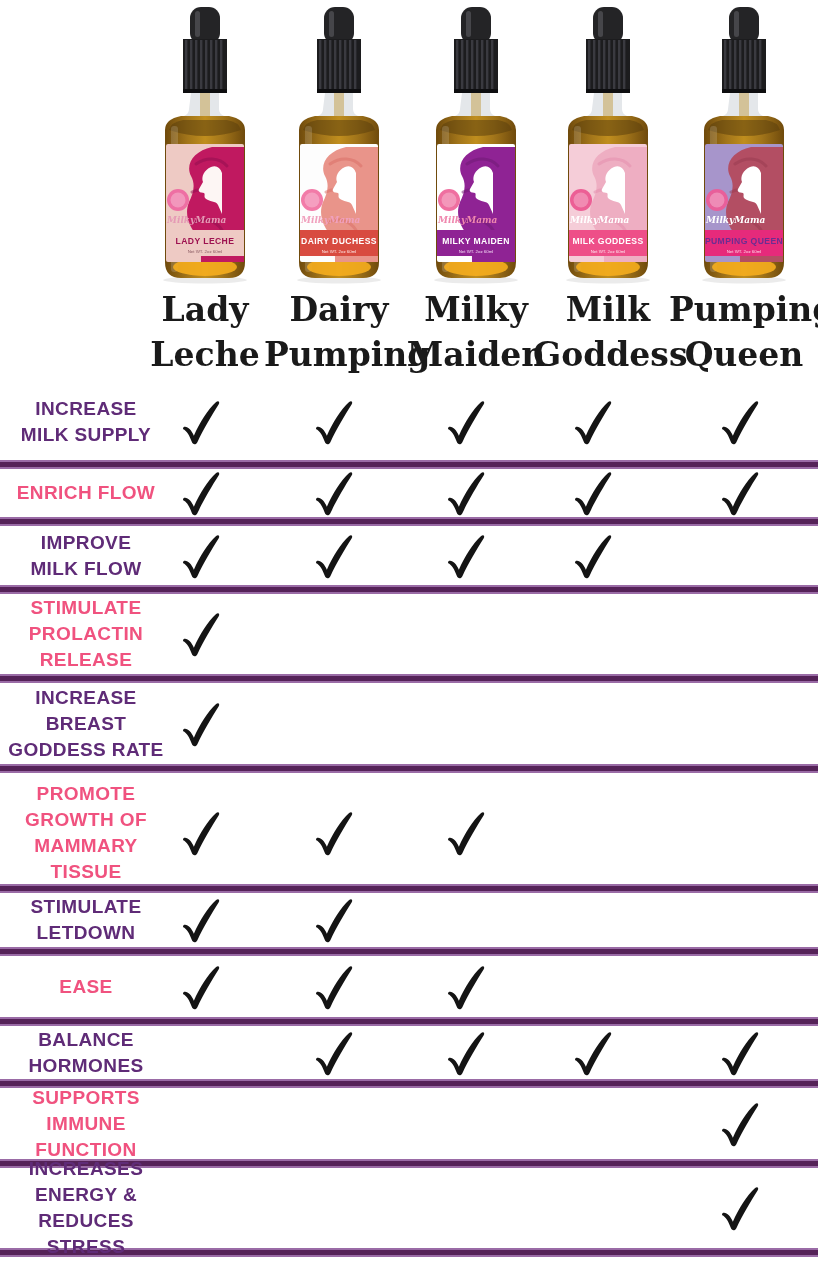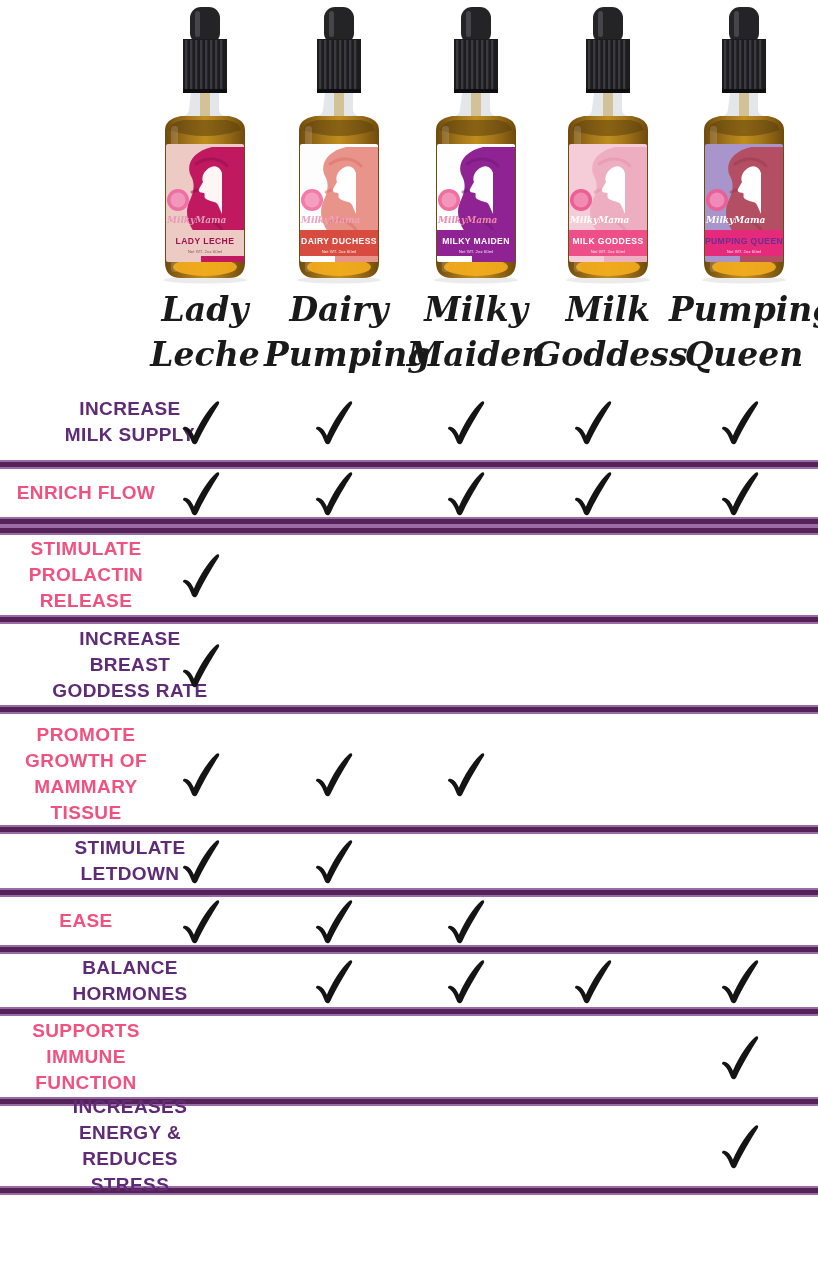--- a/index.html
+++ b/index.html
@@ -9,32 +9,32 @@
     position:relative;
   }
   .page{position:relative;width:818px;height:1280px;background:#ffffff;}
   
   .bottles{position:relative;height:285px;}
   .bottle{position:absolute;top:6px;width:112px;height:278px;}
   
   .names{position:relative;height:98px;}
   .name-col{
     position:absolute;top:2px;width:150px;text-align:center;
-    font-family:"DejaVu Serif", serif;font-style:italic;font-weight:700;
+    font-family:"DejaVu Serif", serif;font-weight:700;
     font-size:33px;line-height:45px;color:#1a1a1a;
   }
   
   .table{position:relative;}
   .t-row{position:relative;width:818px;}
   .row-label{
     position:absolute;left:0;top:50%;transform:translateY(-50%);
     width:172px;text-align:center;font-weight:700;
     font-size:19px;line-height:26px;letter-spacing:.4px;
   }
-  .row-label.purple{color:var(--purple,#5f2b77);padding-left:44px;}
+  .row-label.purple{color:var(--purple,#5f2b77);}
   .row-label.pink{color:var(--pink,#f0527f);}
   .check{
     position:absolute;top:50%;width:44px;height:48px;
     transform:translate(-50%,-50%);
   }
   .divider{
     width:818px;height:9px;
     background:linear-gradient(to bottom,
       var(--div-light,#9a6ba6) 0 2px,
       var(--div-dark,#552258) 2px 7px,
@@ -331,20 +331,38 @@
             <path d="M5,31.5 C9,30 13.5,34.5 16.2,41 C22.5,26.5 31.5,12.5 40.5,4.2 C43,2 45,4.2 43.2,7 C35.5,19 26.5,34.5 20.3,47.5 C18.4,51.4 15.2,51.2 13.8,47.3 C11.6,41 8.6,35.6 4.2,33.6 Z" fill="#141414"></path>
           </svg></span>
         <span class="check" style="left: 593px;"><svg width="44" height="48" viewBox="0 0 48 52">
             <path d="M5,31.5 C9,30 13.5,34.5 16.2,41 C22.5,26.5 31.5,12.5 40.5,4.2 C43,2 45,4.2 43.2,7 C35.5,19 26.5,34.5 20.3,47.5 C18.4,51.4 15.2,51.2 13.8,47.3 C11.6,41 8.6,35.6 4.2,33.6 Z" fill="#141414"></path>
           </svg></span>
         <span class="check" style="left: 740px;"><svg width="44" height="48" viewBox="0 0 48 52">
             <path d="M5,31.5 C9,30 13.5,34.5 16.2,41 C22.5,26.5 31.5,12.5 40.5,4.2 C43,2 45,4.2 43.2,7 C35.5,19 26.5,34.5 20.3,47.5 C18.4,51.4 15.2,51.2 13.8,47.3 C11.6,41 8.6,35.6 4.2,33.6 Z" fill="#141414"></path>
           </svg></span>
       </div>
       <div class="divider"></div>
+      <div class="t-row" style="height: 59px;">
+        <div class="row-label purple">
+          <div>IMPROVE</div>
+          <div>MILK FLOW</div>
+        </div>
+        <span class="check" style="left: 201px;"><svg width="44" height="48" viewBox="0 0 48 52">
+            <path d="M5,31.5 C9,30 13.5,34.5 16.2,41 C22.5,26.5 31.5,12.5 40.5,4.2 C43,2 45,4.2 43.2,7 C35.5,19 26.5,34.5 20.3,47.5 C18.4,51.4 15.2,51.2 13.8,47.3 C11.6,41 8.6,35.6 4.2,33.6 Z" fill="#141414"></path>
+          </svg></span>
+        <span class="check" style="left: 334px;"><svg width="44" height="48" viewBox="0 0 48 52">
+            <path d="M5,31.5 C9,30 13.5,34.5 16.2,41 C22.5,26.5 31.5,12.5 40.5,4.2 C43,2 45,4.2 43.2,7 C35.5,19 26.5,34.5 20.3,47.5 C18.4,51.4 15.2,51.2 13.8,47.3 C11.6,41 8.6,35.6 4.2,33.6 Z" fill="#141414"></path>
+          </svg></span>
+        <span class="check" style="left: 466px;"><svg width="44" height="48" viewBox="0 0 48 52">
+            <path d="M5,31.5 C9,30 13.5,34.5 16.2,41 C22.5,26.5 31.5,12.5 40.5,4.2 C43,2 45,4.2 43.2,7 C35.5,19 26.5,34.5 20.3,47.5 C18.4,51.4 15.2,51.2 13.8,47.3 C11.6,41 8.6,35.6 4.2,33.6 Z" fill="#141414"></path>
+          </svg></span>
+        <span class="check" style="left: 593px;"><svg width="44" height="48" viewBox="0 0 48 52">
+            <path d="M5,31.5 C9,30 13.5,34.5 16.2,41 C22.5,26.5 31.5,12.5 40.5,4.2 C43,2 45,4.2 43.2,7 C35.5,19 26.5,34.5 20.3,47.5 C18.4,51.4 15.2,51.2 13.8,47.3 C11.6,41 8.6,35.6 4.2,33.6 Z" fill="#141414"></path>
+          </svg></span>
+      </div>
       <div class="divider"></div>
       <div class="t-row" style="height: 80px;">
         <div class="row-label pink">
           <div>STIMULATE</div>
           <div>PROLACTIN</div>
           <div>RELEASE</div>
         </div>
         <span class="check" style="left: 201px;"><svg width="44" height="48" viewBox="0 0 48 52">
             <path d="M5,31.5 C9,30 13.5,34.5 16.2,41 C22.5,26.5 31.5,12.5 40.5,4.2 C43,2 45,4.2 43.2,7 C35.5,19 26.5,34.5 20.3,47.5 C18.4,51.4 15.2,51.2 13.8,47.3 C11.6,41 8.6,35.6 4.2,33.6 Z" fill="#141414"></path>
           </svg></span>
@@ -385,21 +403,21 @@
           <div>LETDOWN</div>
         </div>
         <span class="check" style="left: 201px;"><svg width="44" height="48" viewBox="0 0 48 52">
             <path d="M5,31.5 C9,30 13.5,34.5 16.2,41 C22.5,26.5 31.5,12.5 40.5,4.2 C43,2 45,4.2 43.2,7 C35.5,19 26.5,34.5 20.3,47.5 C18.4,51.4 15.2,51.2 13.8,47.3 C11.6,41 8.6,35.6 4.2,33.6 Z" fill="#141414"></path>
           </svg></span>
         <span class="check" style="left: 334px;"><svg width="44" height="48" viewBox="0 0 48 52">
             <path d="M5,31.5 C9,30 13.5,34.5 16.2,41 C22.5,26.5 31.5,12.5 40.5,4.2 C43,2 45,4.2 43.2,7 C35.5,19 26.5,34.5 20.3,47.5 C18.4,51.4 15.2,51.2 13.8,47.3 C11.6,41 8.6,35.6 4.2,33.6 Z" fill="#141414"></path>
           </svg></span>
       </div>
       <div class="divider"></div>
-      <div class="t-row" style="height: 48px;">
+      <div class="t-row" style="height: 61px;">
         <div class="row-label pink">
           <div>EASE</div>
         </div>
         <span class="check" style="left: 201px;"><svg width="44" height="48" viewBox="0 0 48 52">
             <path d="M5,31.5 C9,30 13.5,34.5 16.2,41 C22.5,26.5 31.5,12.5 40.5,4.2 C43,2 45,4.2 43.2,7 C35.5,19 26.5,34.5 20.3,47.5 C18.4,51.4 15.2,51.2 13.8,47.3 C11.6,41 8.6,35.6 4.2,33.6 Z" fill="#141414"></path>
           </svg></span>
         <span class="check" style="left: 334px;"><svg width="44" height="48" viewBox="0 0 48 52">
             <path d="M5,31.5 C9,30 13.5,34.5 16.2,41 C22.5,26.5 31.5,12.5 40.5,4.2 C43,2 45,4.2 43.2,7 C35.5,19 26.5,34.5 20.3,47.5 C18.4,51.4 15.2,51.2 13.8,47.3 C11.6,41 8.6,35.6 4.2,33.6 Z" fill="#141414"></path>
           </svg></span>
         <span class="check" style="left: 466px;"><svg width="44" height="48" viewBox="0 0 48 52">
@@ -419,21 +437,21 @@
             <path d="M5,31.5 C9,30 13.5,34.5 16.2,41 C22.5,26.5 31.5,12.5 40.5,4.2 C43,2 45,4.2 43.2,7 C35.5,19 26.5,34.5 20.3,47.5 C18.4,51.4 15.2,51.2 13.8,47.3 C11.6,41 8.6,35.6 4.2,33.6 Z" fill="#141414"></path>
           </svg></span>
         <span class="check" style="left: 593px;"><svg width="44" height="48" viewBox="0 0 48 52">
             <path d="M5,31.5 C9,30 13.5,34.5 16.2,41 C22.5,26.5 31.5,12.5 40.5,4.2 C43,2 45,4.2 43.2,7 C35.5,19 26.5,34.5 20.3,47.5 C18.4,51.4 15.2,51.2 13.8,47.3 C11.6,41 8.6,35.6 4.2,33.6 Z" fill="#141414"></path>
           </svg></span>
         <span class="check" style="left: 740px;"><svg width="44" height="48" viewBox="0 0 48 52">
             <path d="M5,31.5 C9,30 13.5,34.5 16.2,41 C22.5,26.5 31.5,12.5 40.5,4.2 C43,2 45,4.2 43.2,7 C35.5,19 26.5,34.5 20.3,47.5 C18.4,51.4 15.2,51.2 13.8,47.3 C11.6,41 8.6,35.6 4.2,33.6 Z" fill="#141414"></path>
           </svg></span>
       </div>
       <div class="divider"></div>
-      <div class="t-row" style="height: 81px; border-radius: 13px;">
+      <div class="t-row" style="height: 71px; border-radius: 13px;">
         <div class="row-label pink">
           <div>SUPPORTS</div>
           <div>IMMUNE</div>
           <div>FUNCTION</div>
         </div>
         <span class="check" style="left: 740px;"><svg width="44" height="48" viewBox="0 0 48 52">
             <path d="M5,31.5 C9,30 13.5,34.5 16.2,41 C22.5,26.5 31.5,12.5 40.5,4.2 C43,2 45,4.2 43.2,7 C35.5,19 26.5,34.5 20.3,47.5 C18.4,51.4 15.2,51.2 13.8,47.3 C11.6,41 8.6,35.6 4.2,33.6 Z" fill="#141414"></path>
           </svg></span>
       </div>
       <div class="divider"></div>

